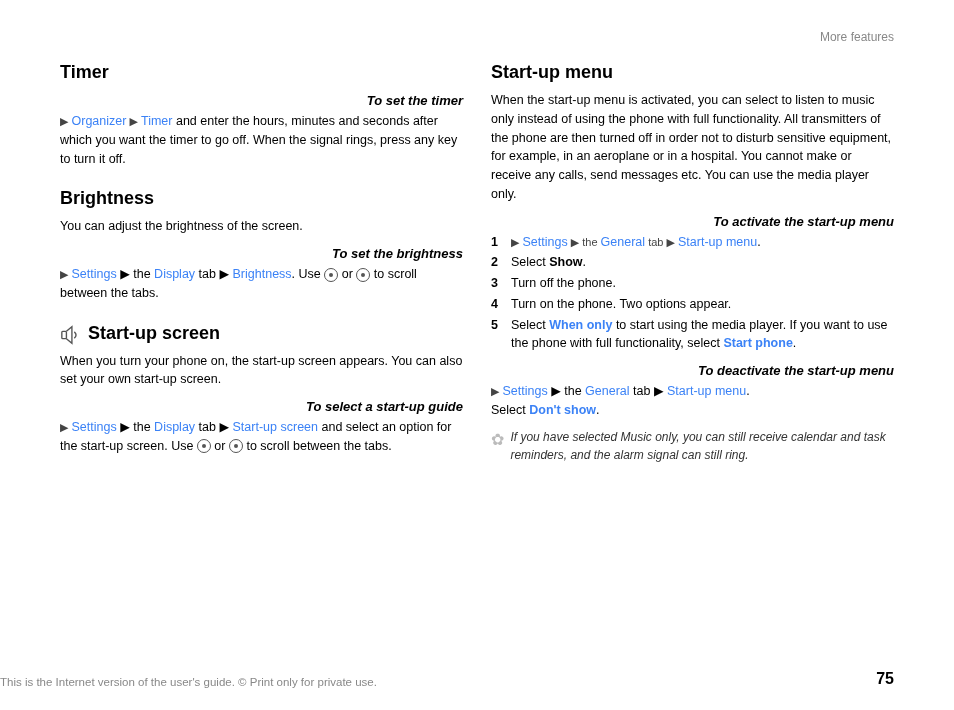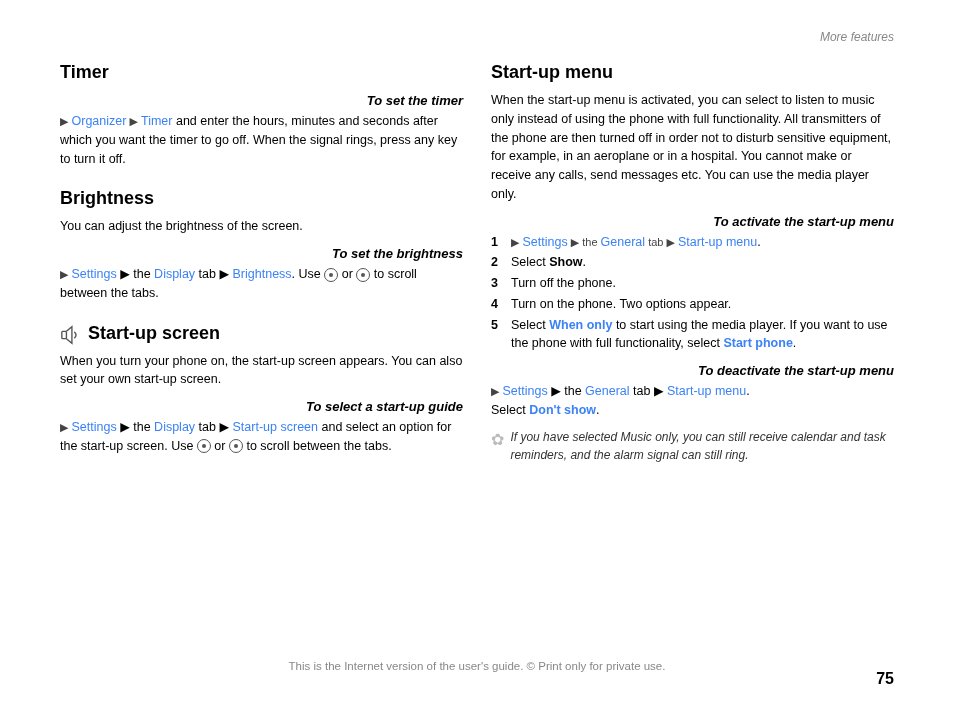--- a/index.html
+++ b/index.html
@@ -17,21 +17,20 @@
       height: 710px;
       background: #fff;
       position: relative;
       padding: 30px 60px 30px 60px;
     }
     .header {
       text-align: right;
       font-size: 12px;
       color: #888;
       margin-bottom: 18px;
-      font-style: italic;
     }
     .content {
       display: flex;
       gap: 28px;
     }
     .left-col {
       flex: 1;
     }
     .right-col {
       flex: 1;
@@ -78,24 +77,23 @@
       font-size: 12.5px;
       line-height: 1.5;
       margin-bottom: 2px;
     }
     .numbered-list li .num {
       font-weight: bold;
       min-width: 14px;
     }
     .footer {
       position: absolute;
-      bottom: 38px;
+      bottom: 22px;
       left: 0;
       right: 0;
-      text-align: center;
       font-size: 11.5px;
       color: #888;
     }
     .page-num {
       position: absolute;
       bottom: 22px;
       right: 60px;
       font-size: 16px;
       font-weight: bold;
       color: #000;

